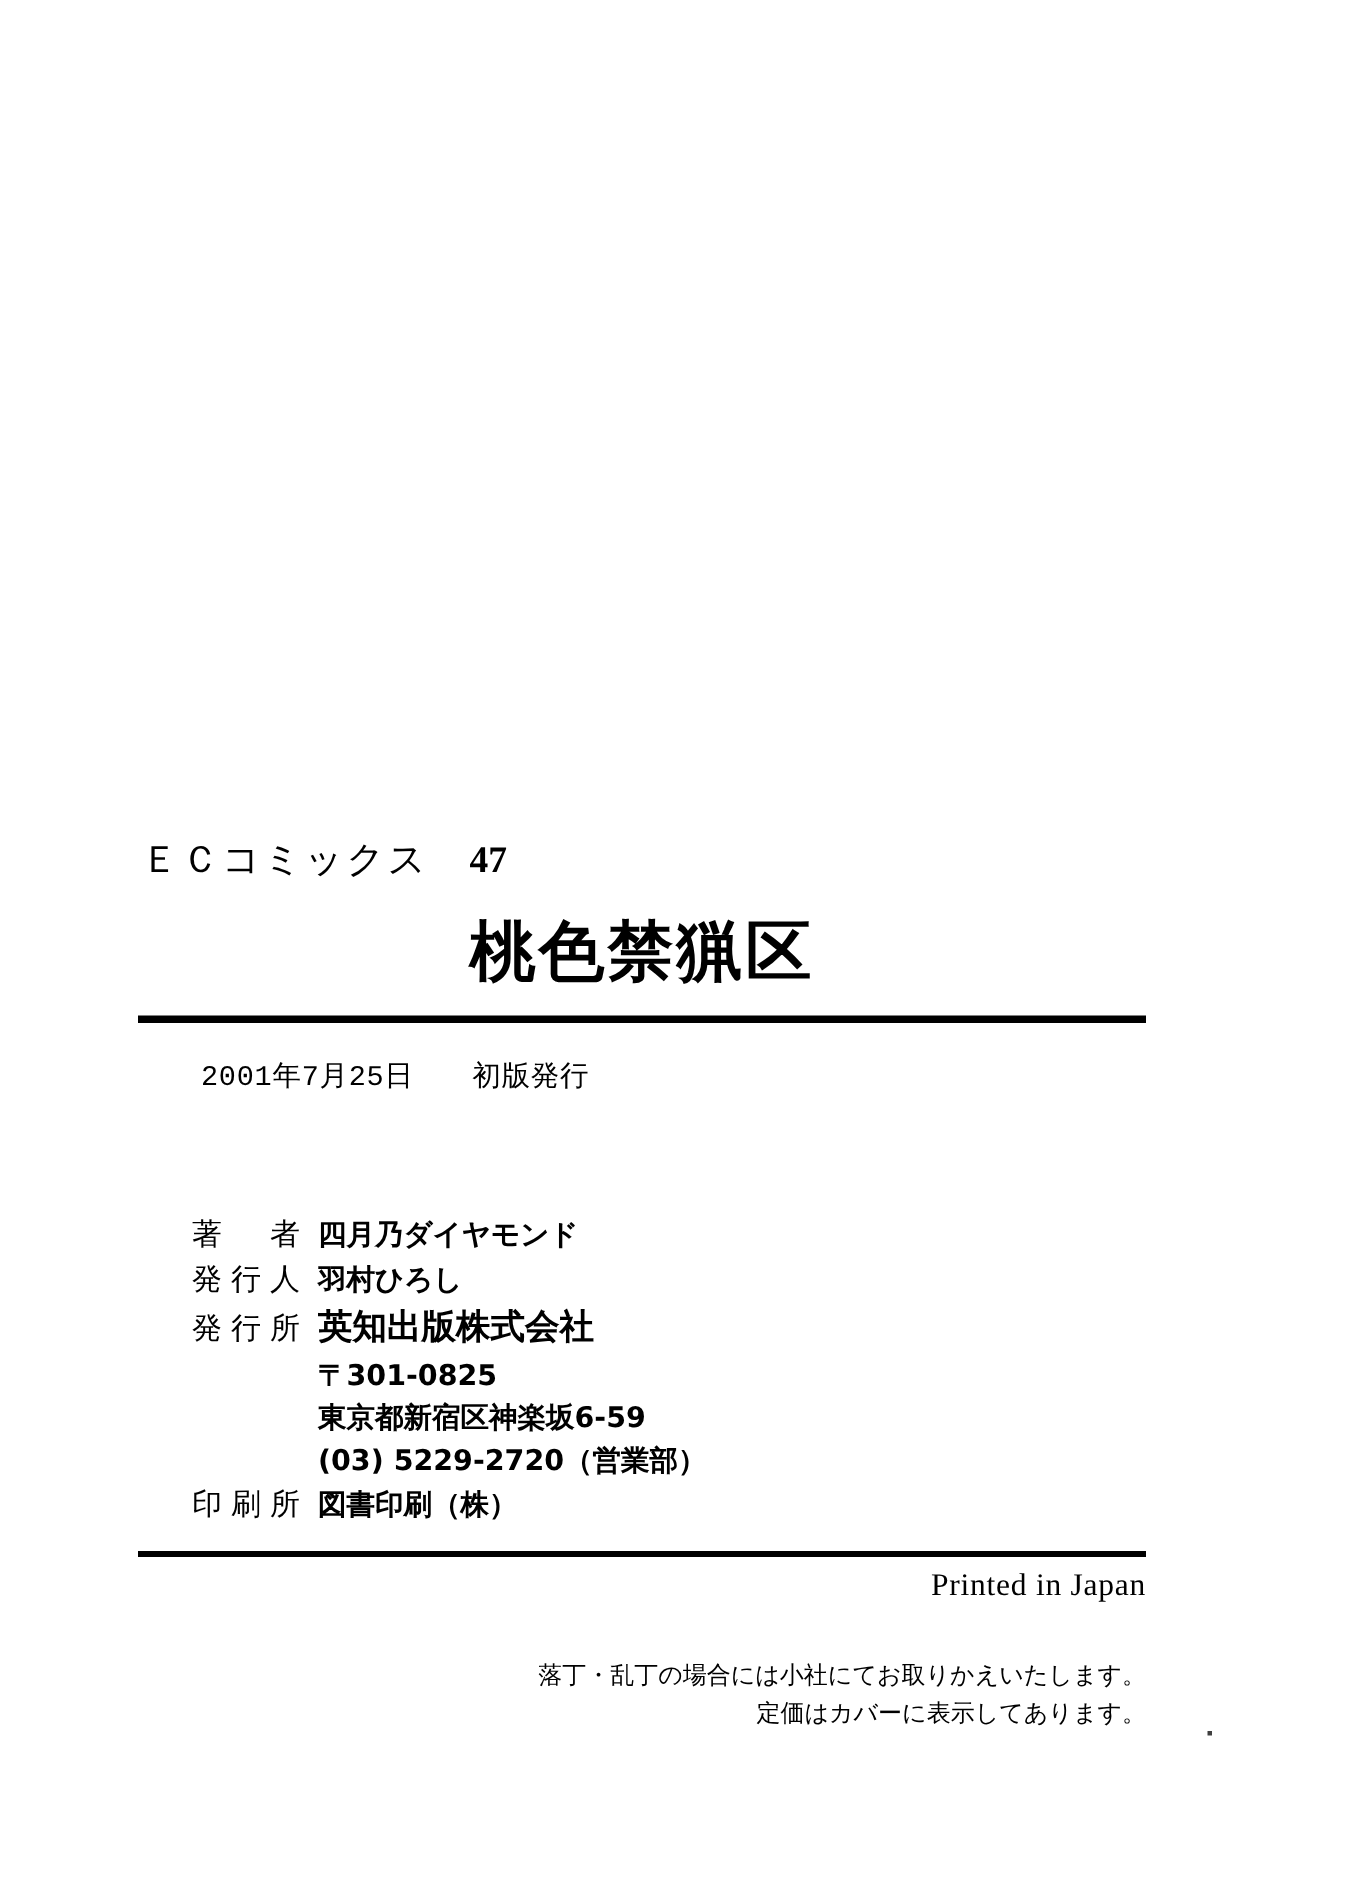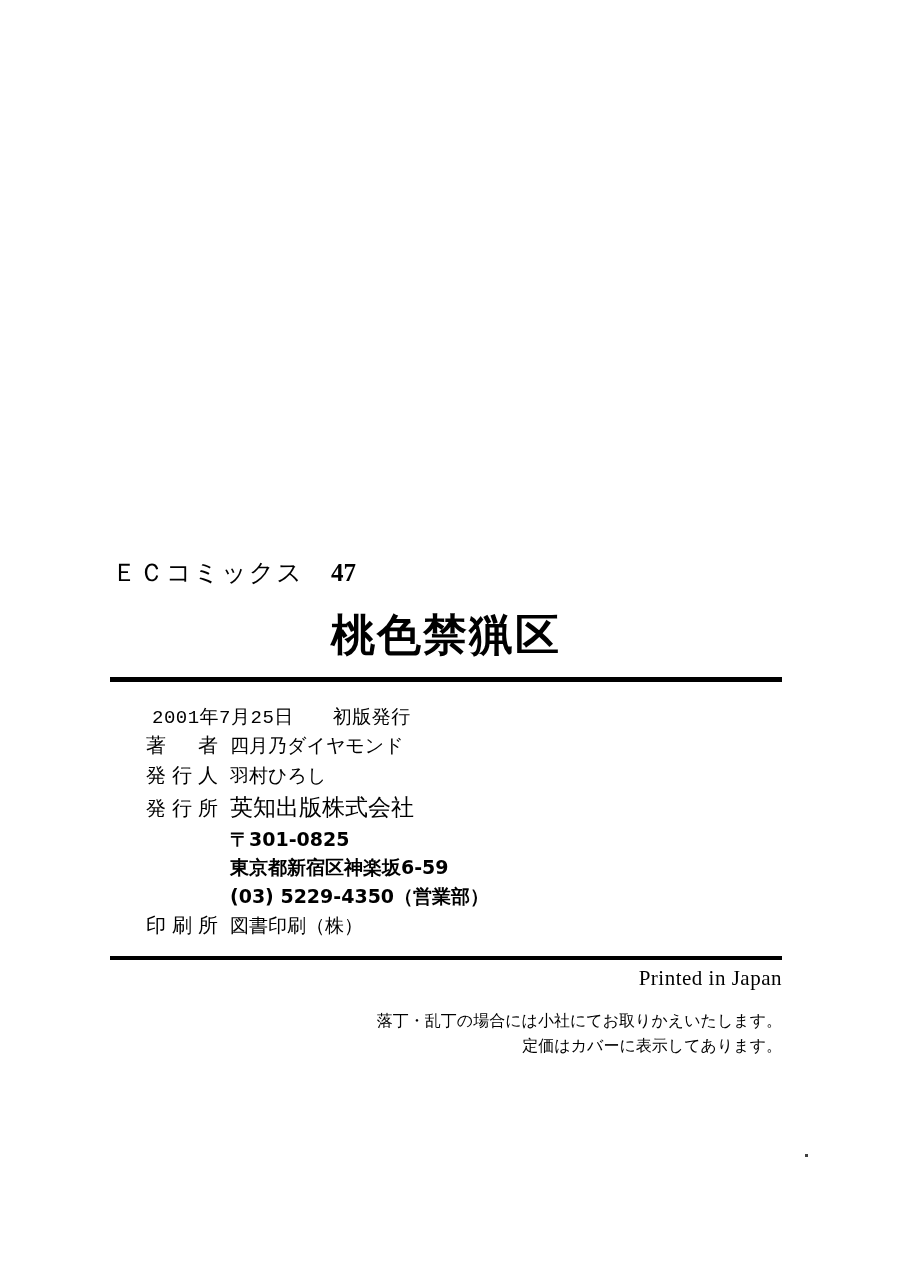--- a/index.html
+++ b/index.html
@@ -17,21 +17,21 @@
   }
 
   .page {
     position: absolute;
     inset: 0;
   }
 
   
   .colophon {
     position: absolute;
-    left: 110px;
+    left: 92px;
     top: 556px;
     width: 672px;
   }
 
   .series-line {
     font-family: "Liberation Serif", serif;
     font-size: 25px;
     letter-spacing: 2px;
     margin: 0 0 0 2px;
     white-space: pre;
@@ -64,38 +64,39 @@
 
   .pubdate {
     font-family: Liberation Mono, monospace;
     font-size: 19px;
     margin: 22px 0 0 42px;
     white-space: pre;
     letter-spacing: 0.5px;
   }
 
   .imprint {
+    margin-top: 78px;
     font-size: 20px;
     line-height: 1.5;
   }
   .imprint .row {
     display: flex;
     align-items: baseline;
     white-space: pre;
     margin-left: 36px;
   }
   .imprint .label {
     display: inline-block;
     width: 84px;
     letter-spacing: 6px;
   }
   .imprint .value {
     font-family: "DejaVu Sans", sans-serif;
     font-size: 19px;
-    font-weight: normal;
+    font-weight: bold;
   }
   .imprint .value.big {
     font-size: 23px;
   }
   .imprint .indent {
     margin-left: 120px;
   }
   .imprint .plain {
     font-family: "DejaVu Sans", sans-serif;
     font-size: 19px;
@@ -119,21 +120,21 @@
 
   .printed {
     text-align: right;
     font-family: "Liberation Serif", serif;
     font-size: 21px;
     margin-top: 6px;
     letter-spacing: 0.5px;
   }
 
   .notes {
-    margin-top: 18px;
+    margin-top: 36px;
     text-align: right;
     font-family: "DejaVu Sans", sans-serif;
     font-size: 16px;
     line-height: 1.55;
   }
   .notes div { white-space: pre; }
 
   .speck {
     position: absolute;
     width: 3px;
@@ -178,21 +179,21 @@
 
       <div class="row indent">
         <span class="plain">〒301-0825</span>
       </div>
 
       <div class="row indent">
         <span class="plain">東京都新宿区神楽坂6-59</span>
       </div>
 
       <div class="row indent">
-        <span class="plain">(03) 5229-4350（営業部）</span>
+        <span class="plain">(03) 5229-2720（営業部）</span>
       </div>
 
       <div class="row">
         <span class="label">印刷所</span>
         <span class="value">図書印刷（株）</span>
       </div>
 
     </div>
 
 

